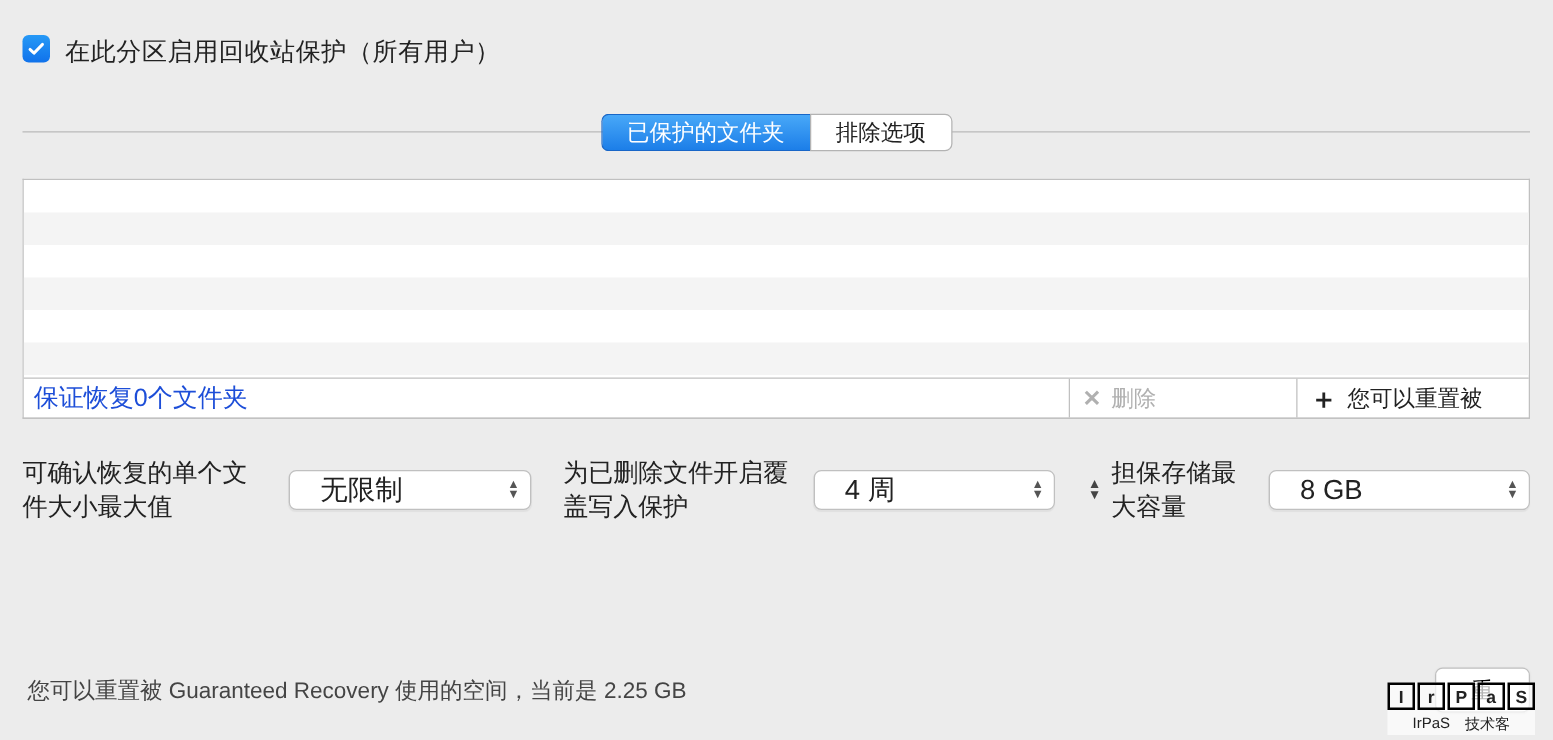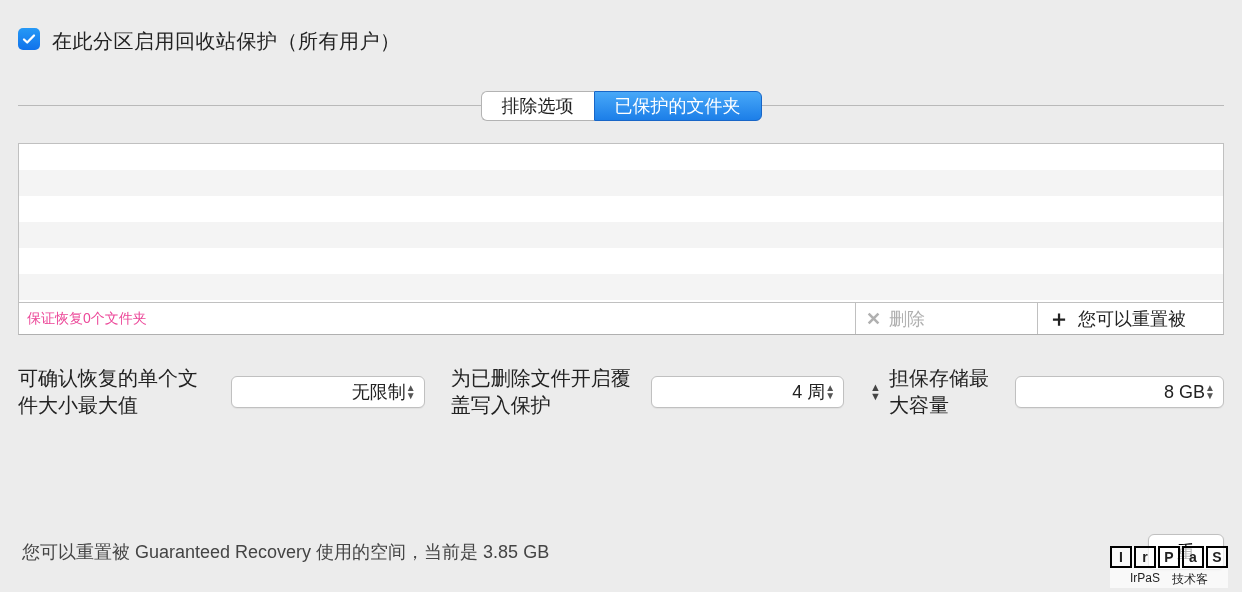--- a/index.html
+++ b/index.html
@@ -82,23 +82,23 @@
       display: flex;
       align-items: center;
       padding: 0 10px;
       font-size: 18px;
       border-left: 1px solid #c0c0c0;
       gap: 8px;
     }
     .tb-cell:first-child { border-left: none; }
     .tb-status {
       flex: 1;
-      color: #ec4899;
+      color: #1d4ed8;
       padding: 0 8px;
-      font-size: 14px;
+      font-size: 20px;
     }
     .tb-reset { width: 275px; justify-content: center; }
     .tb-delete { width: 182px; color: #b0b0b0; }
     .tb-add { width: 186px; }
     .tb-icon { font-weight: bold; flex-shrink: 0; }
     .form-rows {
       padding: 30px 18px 0 18px;
       display: flex;
       flex-direction: row;
       gap: 26px;
@@ -116,21 +116,21 @@
       background: #fff;
       border: 0.5px solid #c0c0c0;
       border-radius: 6px;
       display: flex;
       align-items: center;
       justify-content: space-between;
       padding: 0 8px 0 0;
       box-shadow: 0 1px 1px rgba(0,0,0,0.05);
       cursor: pointer;
     }
-    .select-label { flex: 1; text-align: right; font-size: 18px; }
+    .select-label { flex: 1; text-align: left; font-size: 22px; margin-left: 24px; }
     .stepper {
       display: flex; flex-direction: column;
       font-size: 10px; line-height: 8px; color: #555;
     }
     .inline-stepper {
       display: flex; flex-direction: column;
       font-size: 11px; line-height: 9px; color: #444;
       margin-right: 2px;
     }
     .footer {
@@ -177,22 +177,22 @@
     <svg viewBox="0 0 16 16">
       <path d="M3 8.5 L6.2 11.5 L13 4.5" stroke="#fff" stroke-width="2.3" fill="none" stroke-linecap="round" stroke-linejoin="round"></path>
     </svg>
   </div>
   <span class="top-label">在此分区启用回收站保护（所有用户）</span>
 </div>
 
 <div class="tabs-wrapper">
   <div class="tabs-line"></div>
   <div class="tabs">
+    <div class="tab active">已保护的文件夹</div>
     <div class="tab">排除选项</div>
-    <div class="tab active">已保护的文件夹</div>
   </div>
 </div>
 
 <div class="list-box">
   <div class="list-rows">
     <div class="list-row"></div>
     <div class="list-row alt"></div>
     <div class="list-row"></div>
     <div class="list-row alt"></div>
     <div class="list-row"></div>
@@ -244,21 +244,21 @@
       <span class="select-label">8 GB</span>
       <span class="stepper">
           <span>▲</span>
           <span>▼</span>
         </span>
     </div>
   </div>
 </div>
 
 <div class="footer">
-  <span class="footer-text">您可以重置被 Guaranteed Recovery 使用的空间，当前是 3.85 GB</span>
+  <span class="footer-text">您可以重置被 Guaranteed Recovery 使用的空间，当前是 2.25 GB</span>
   <button class="footer-btn">重</button>
 </div>
 
 <div class="watermark">
   <div class="wm-col">
     <div class="wm-boxes">
       <div class="wm-box">I</div>
       <div class="wm-box">r</div>
       <div class="wm-box">P</div>
       <div class="wm-box">a</div>

